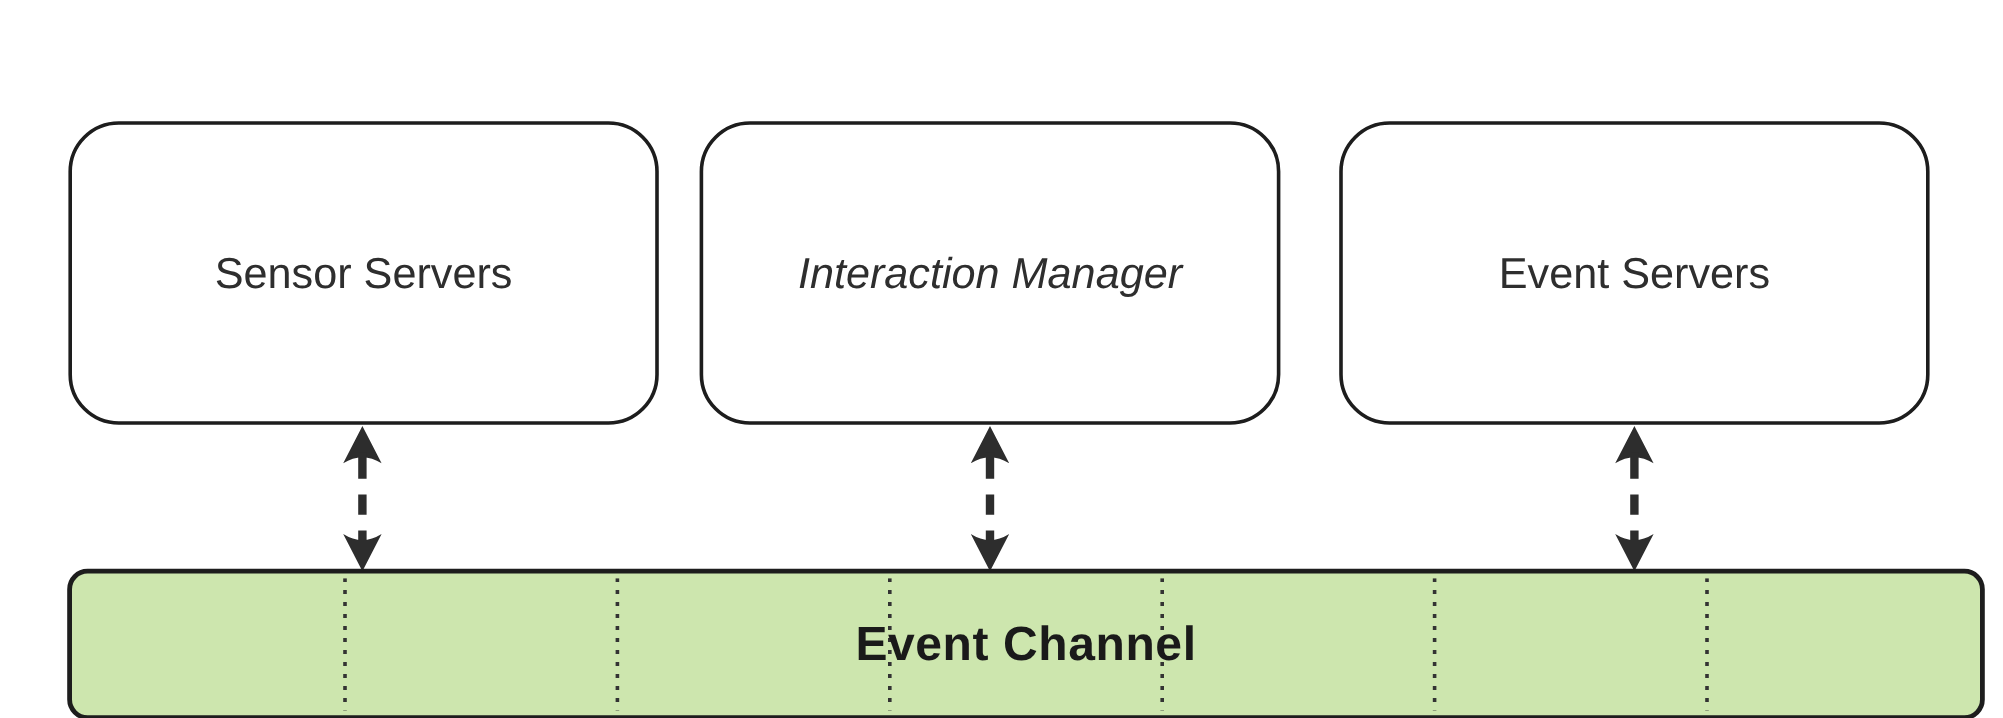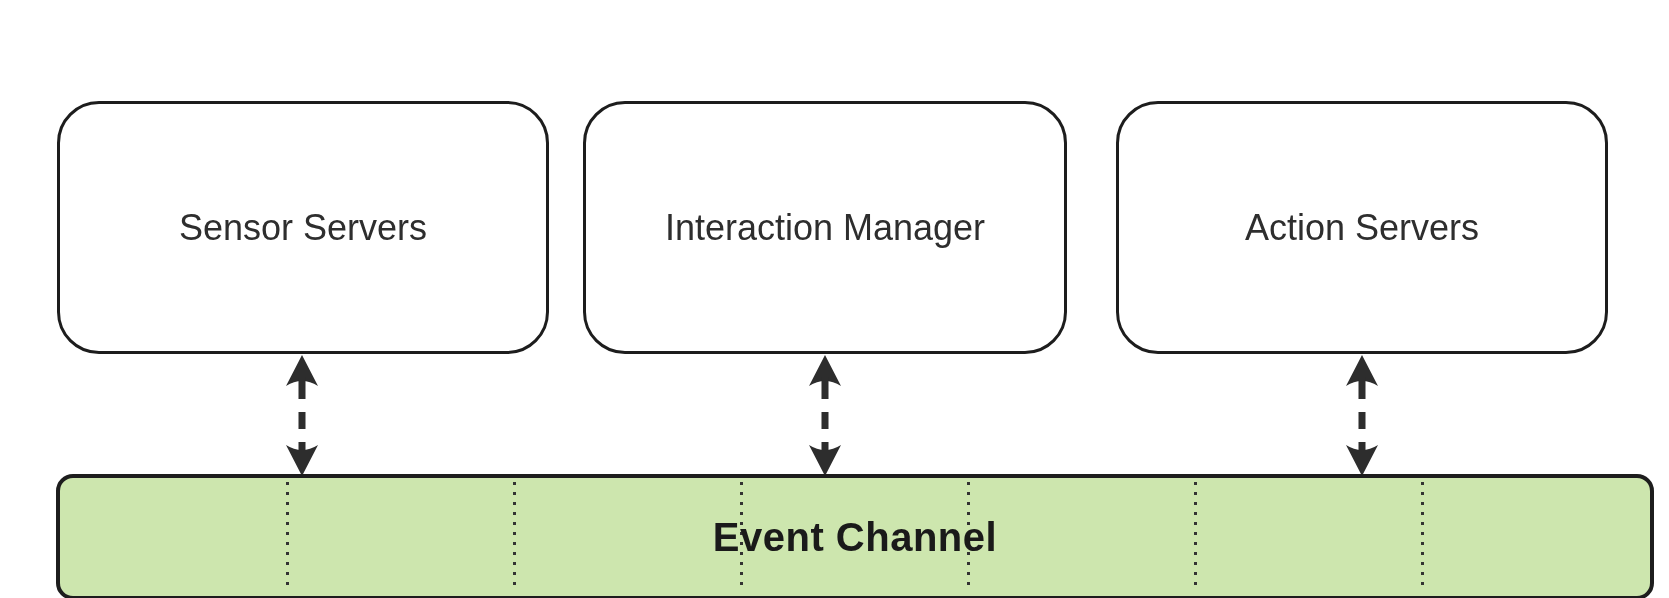--- a/index.html
+++ b/index.html
@@ -36,21 +36,21 @@
     display: flex;
     flex-direction: column;
     align-items: center;
     justify-content: center;
     text-align: center;
     color: var(--label-text);
     font-size: 36px;
     line-height: 49px;
   }
   .node-sensor  { left: 57px;  top: 53px; width: 492px; height: 253px; }
-  .node-manager { left: 583px; top: 53px; width: 484px; height: 253px; }
+  .node-manager { left: 583px; top: 53px; width: 484px; height: 253px; font-style: italic; }
   .node-action  { left: 1116px;top: 53px; width: 492px; height: 253px; }
 
   .arrow {
     position: absolute;
     top: 307px;
     width: 56px;
     height: 121px;
   }
   .arrow-1 { left: 274px; }
   .arrow-2 { left: 797px; }
@@ -108,21 +108,21 @@
 
   <div class="node node-sensor">
     <span>Sensor Servers</span>
   </div>
 
   <div class="node node-manager">
     <span>Interaction Manager</span>
   </div>
 
   <div class="node node-action">
-    <span>Action Servers</span>
+    <span>Event Servers</span>
   </div>
 
   <svg class="arrow arrow-1" viewBox="0 0 56 121" xmlns="http://www.w3.org/2000/svg">
     <path class="head" d="M28 0 L12 31 Q28 21 44 31 Z"></path>
     <line class="shaft" x1="28" y1="22" x2="28" y2="99"></line>
     <path class="head" d="M28 121 L12 90 Q28 100 44 90 Z"></path>
   </svg>
 
   <svg class="arrow arrow-2" viewBox="0 0 56 121" xmlns="http://www.w3.org/2000/svg">
     <path class="head" d="M28 0 L12 31 Q28 21 44 31 Z"></path>

